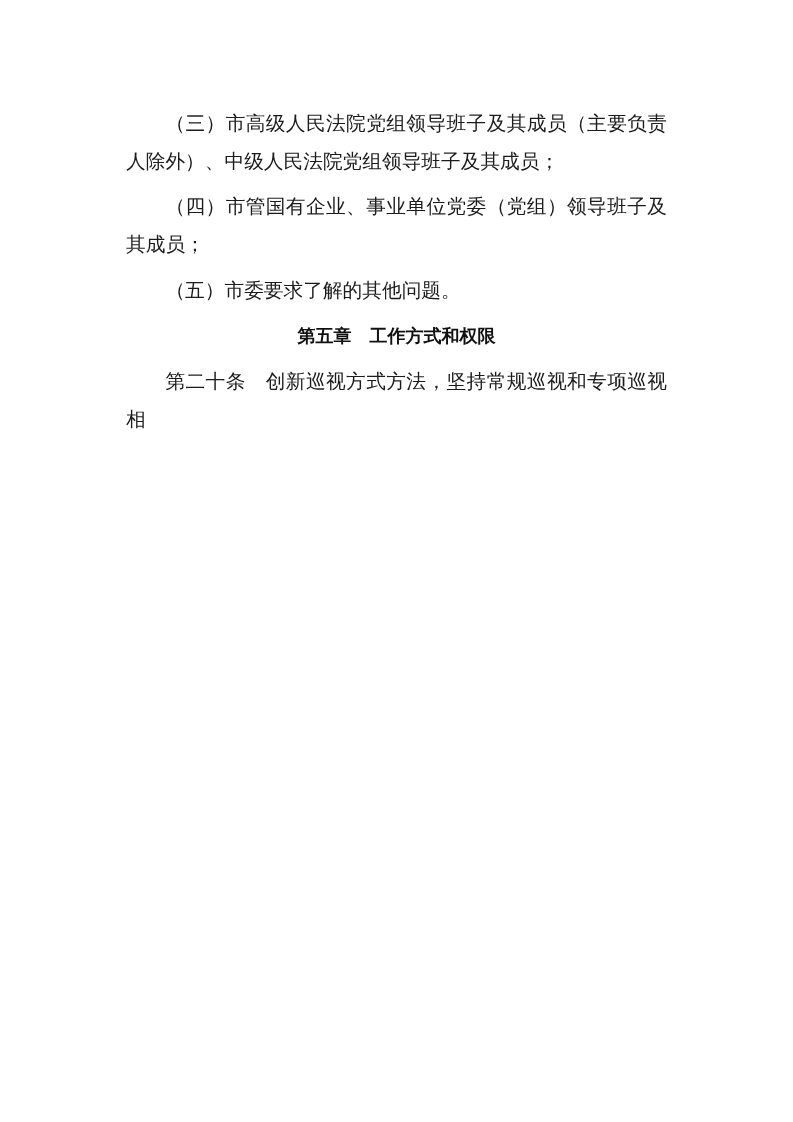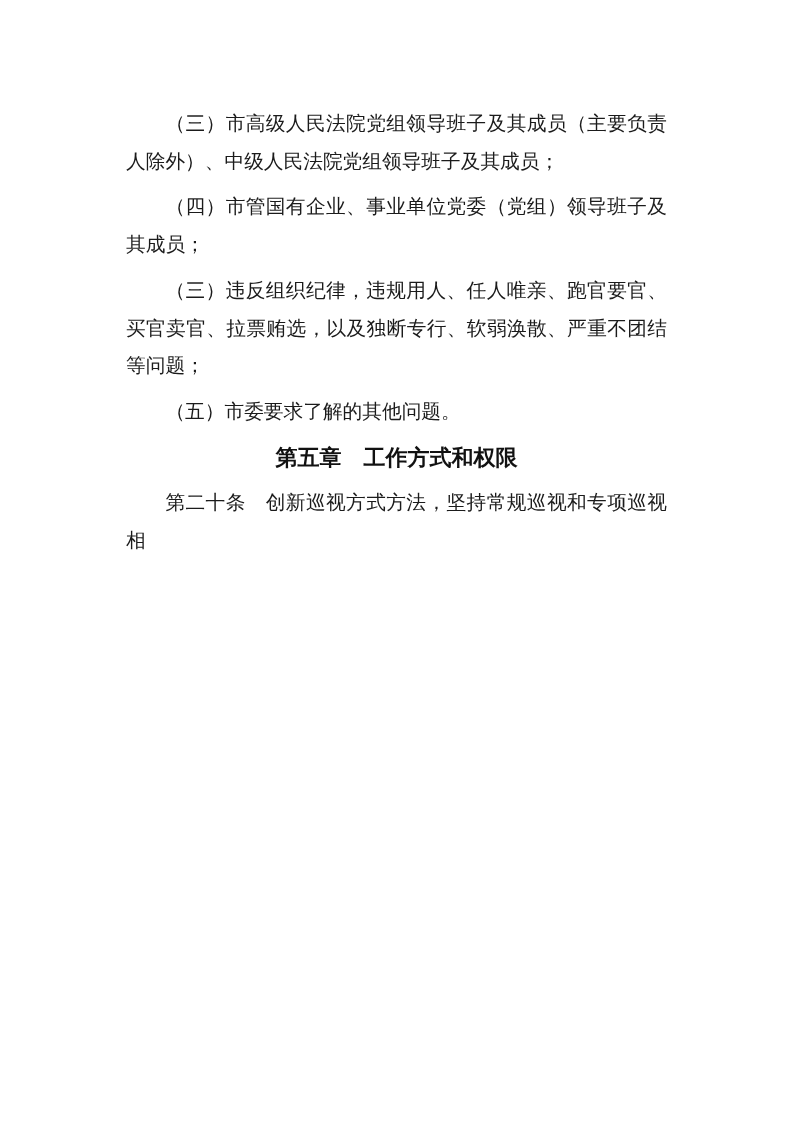--- a/index.html
+++ b/index.html
@@ -33,29 +33,28 @@
   p.body-para {
     text-indent: 2em;
     font-family: "Liberation Serif", serif;
     font-weight: 400;
   }
   p.chapter-heading {
     text-indent: 0;
     text-align: center;
     font-family: "Liberation Sans", sans-serif;
     font-weight: 700;
-    font-size: 22px;
+    font-size: 18px;
     color: #111111;
   }
 </style>
 </head>
 <body>
 
 <div class="page">
   <div class="text-block">
     <p class="body-para">（三）市高级人民法院党组领导班子及其成员（主要负责人除外）、中级人民法院党组领导班子及其成员；</p>
     <p class="body-para">（四）市管国有企业、事业单位党委（党组）领导班子及其成员；</p>
-    <p class="body-para">（三）违反组织纪律，违规用人、任人唯亲、跑官要官、买官卖官、拉票贿选，以及独断专行、软弱涣散、严重不团结等问题；</p>
     <p class="body-para">（五）市委要求了解的其他问题。</p>
     <p class="chapter-heading">第五章　工作方式和权限</p>
     <p class="body-para">第二十条　创新巡视方式方法，坚持常规巡视和专项巡视相</p>
   </div>
 </div>
 
 </body></html>

